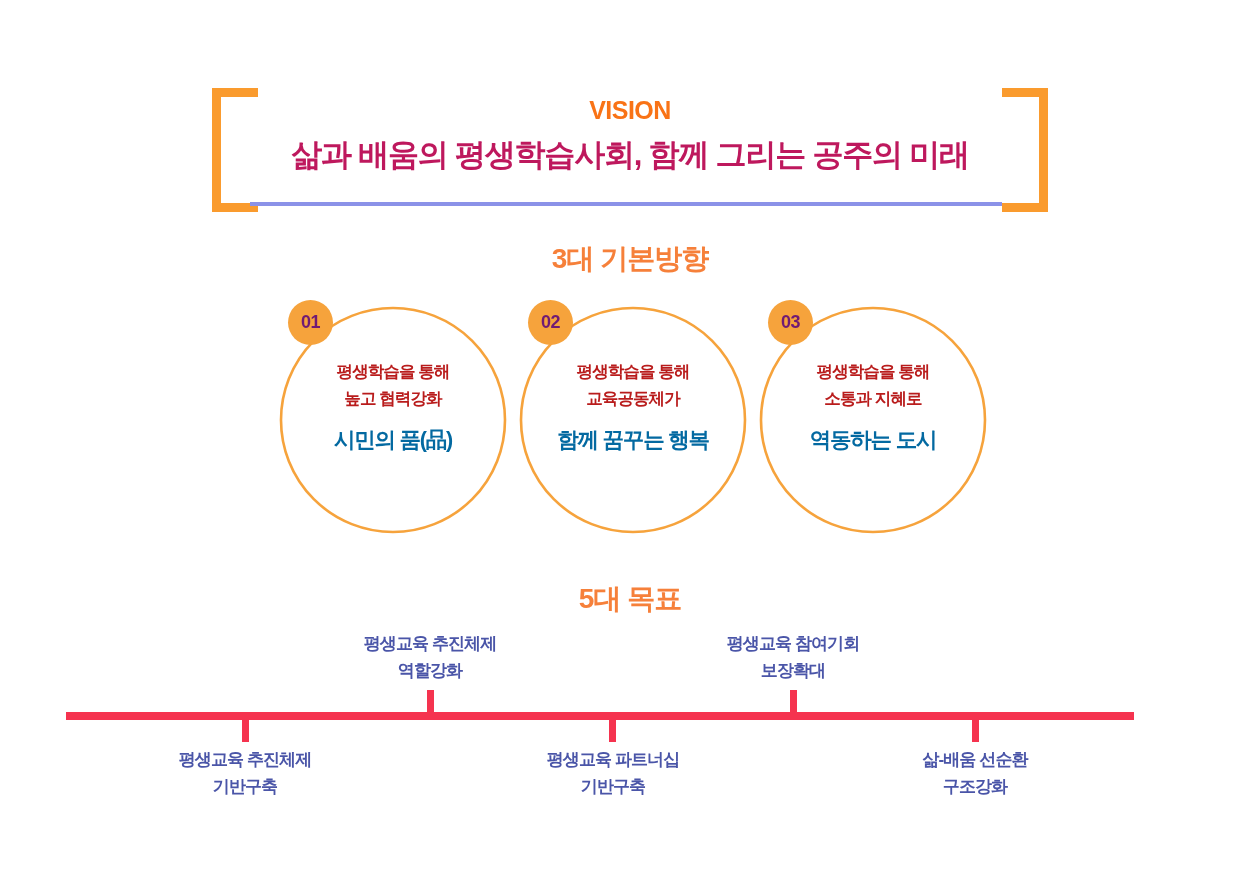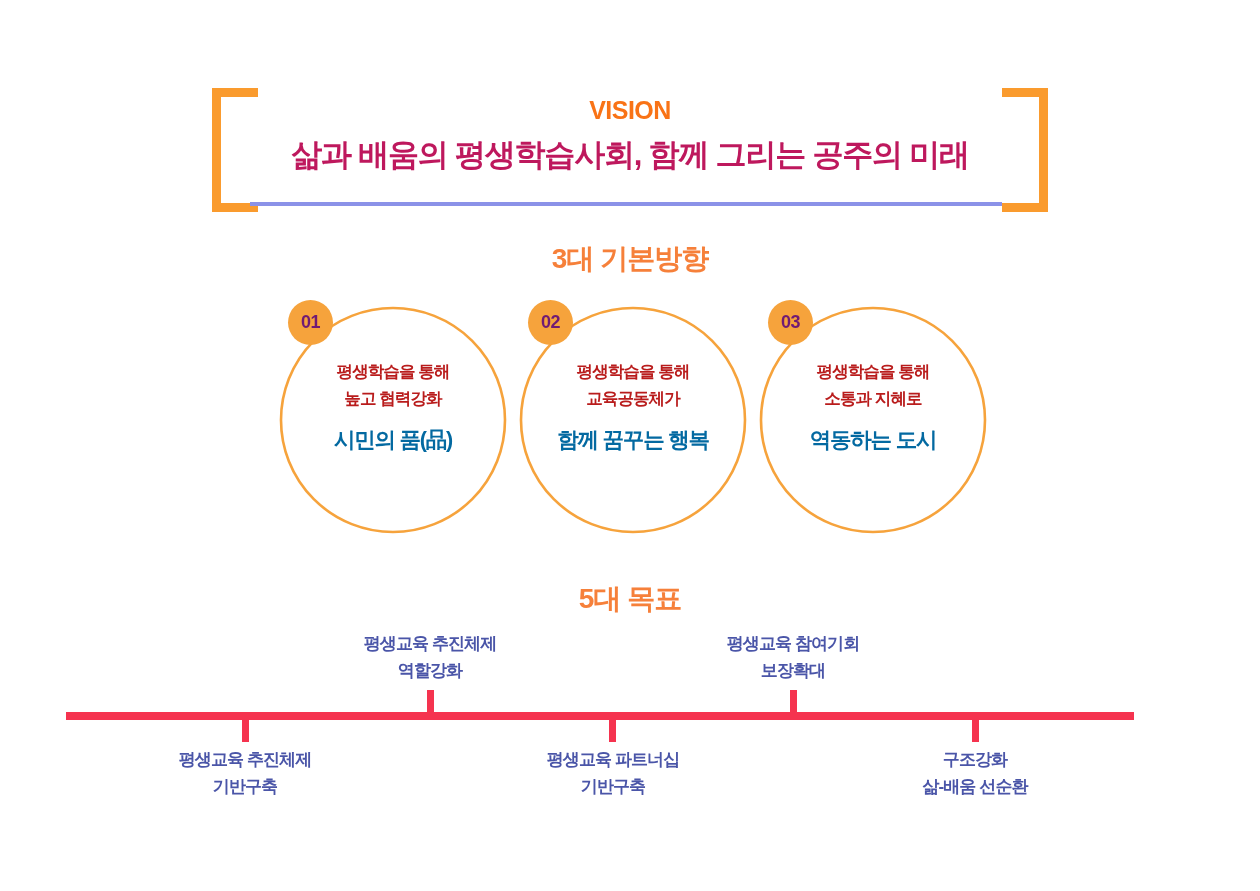--- a/index.html
+++ b/index.html
@@ -270,18 +270,18 @@
       <div>평생교육 파트너십</div>
       <div>기반구축</div>
     </div>
 
     <div class="goal-label goal-above" style="left:648px;">
       <div>평생교육 참여기회</div>
       <div>보장확대</div>
     </div>
 
     <div class="goal-label goal-below" style="left:830px;">
+      <div>삶-배움 선순환</div>
       <div>구조강화</div>
-      <div>삶-배움 선순환</div>
     </div>
   </div>
 
 </div>
 
 </body></html>

